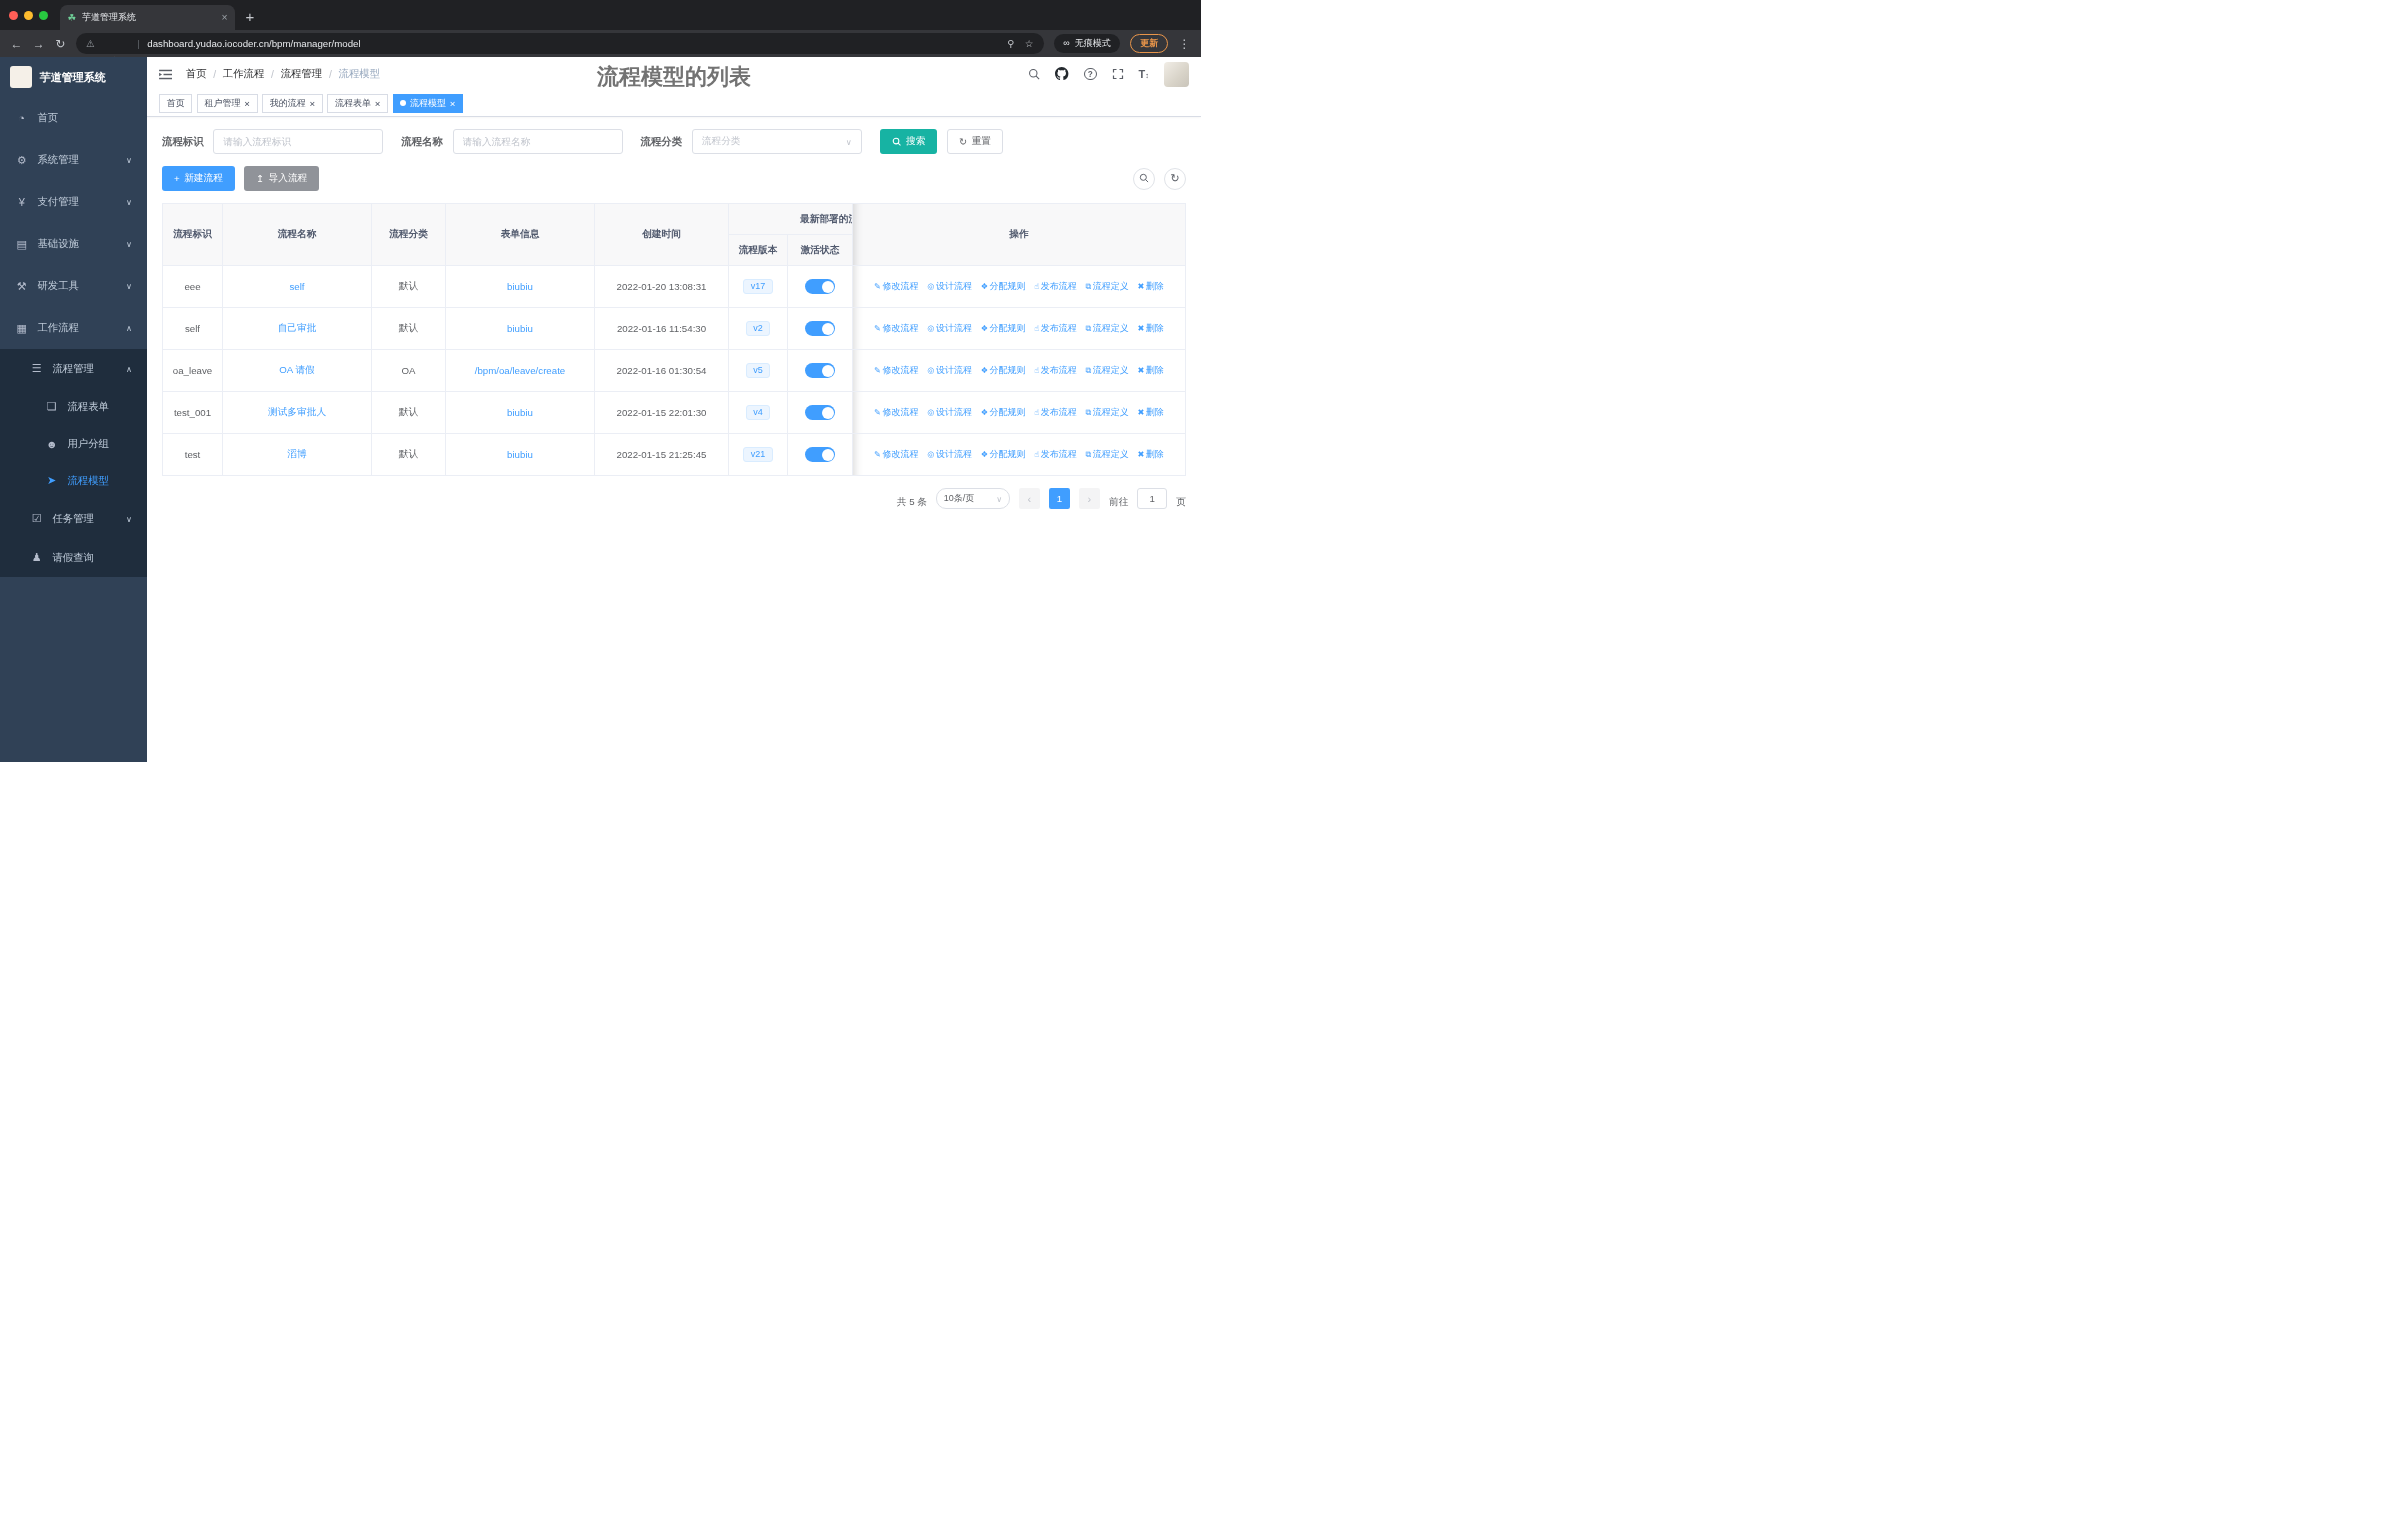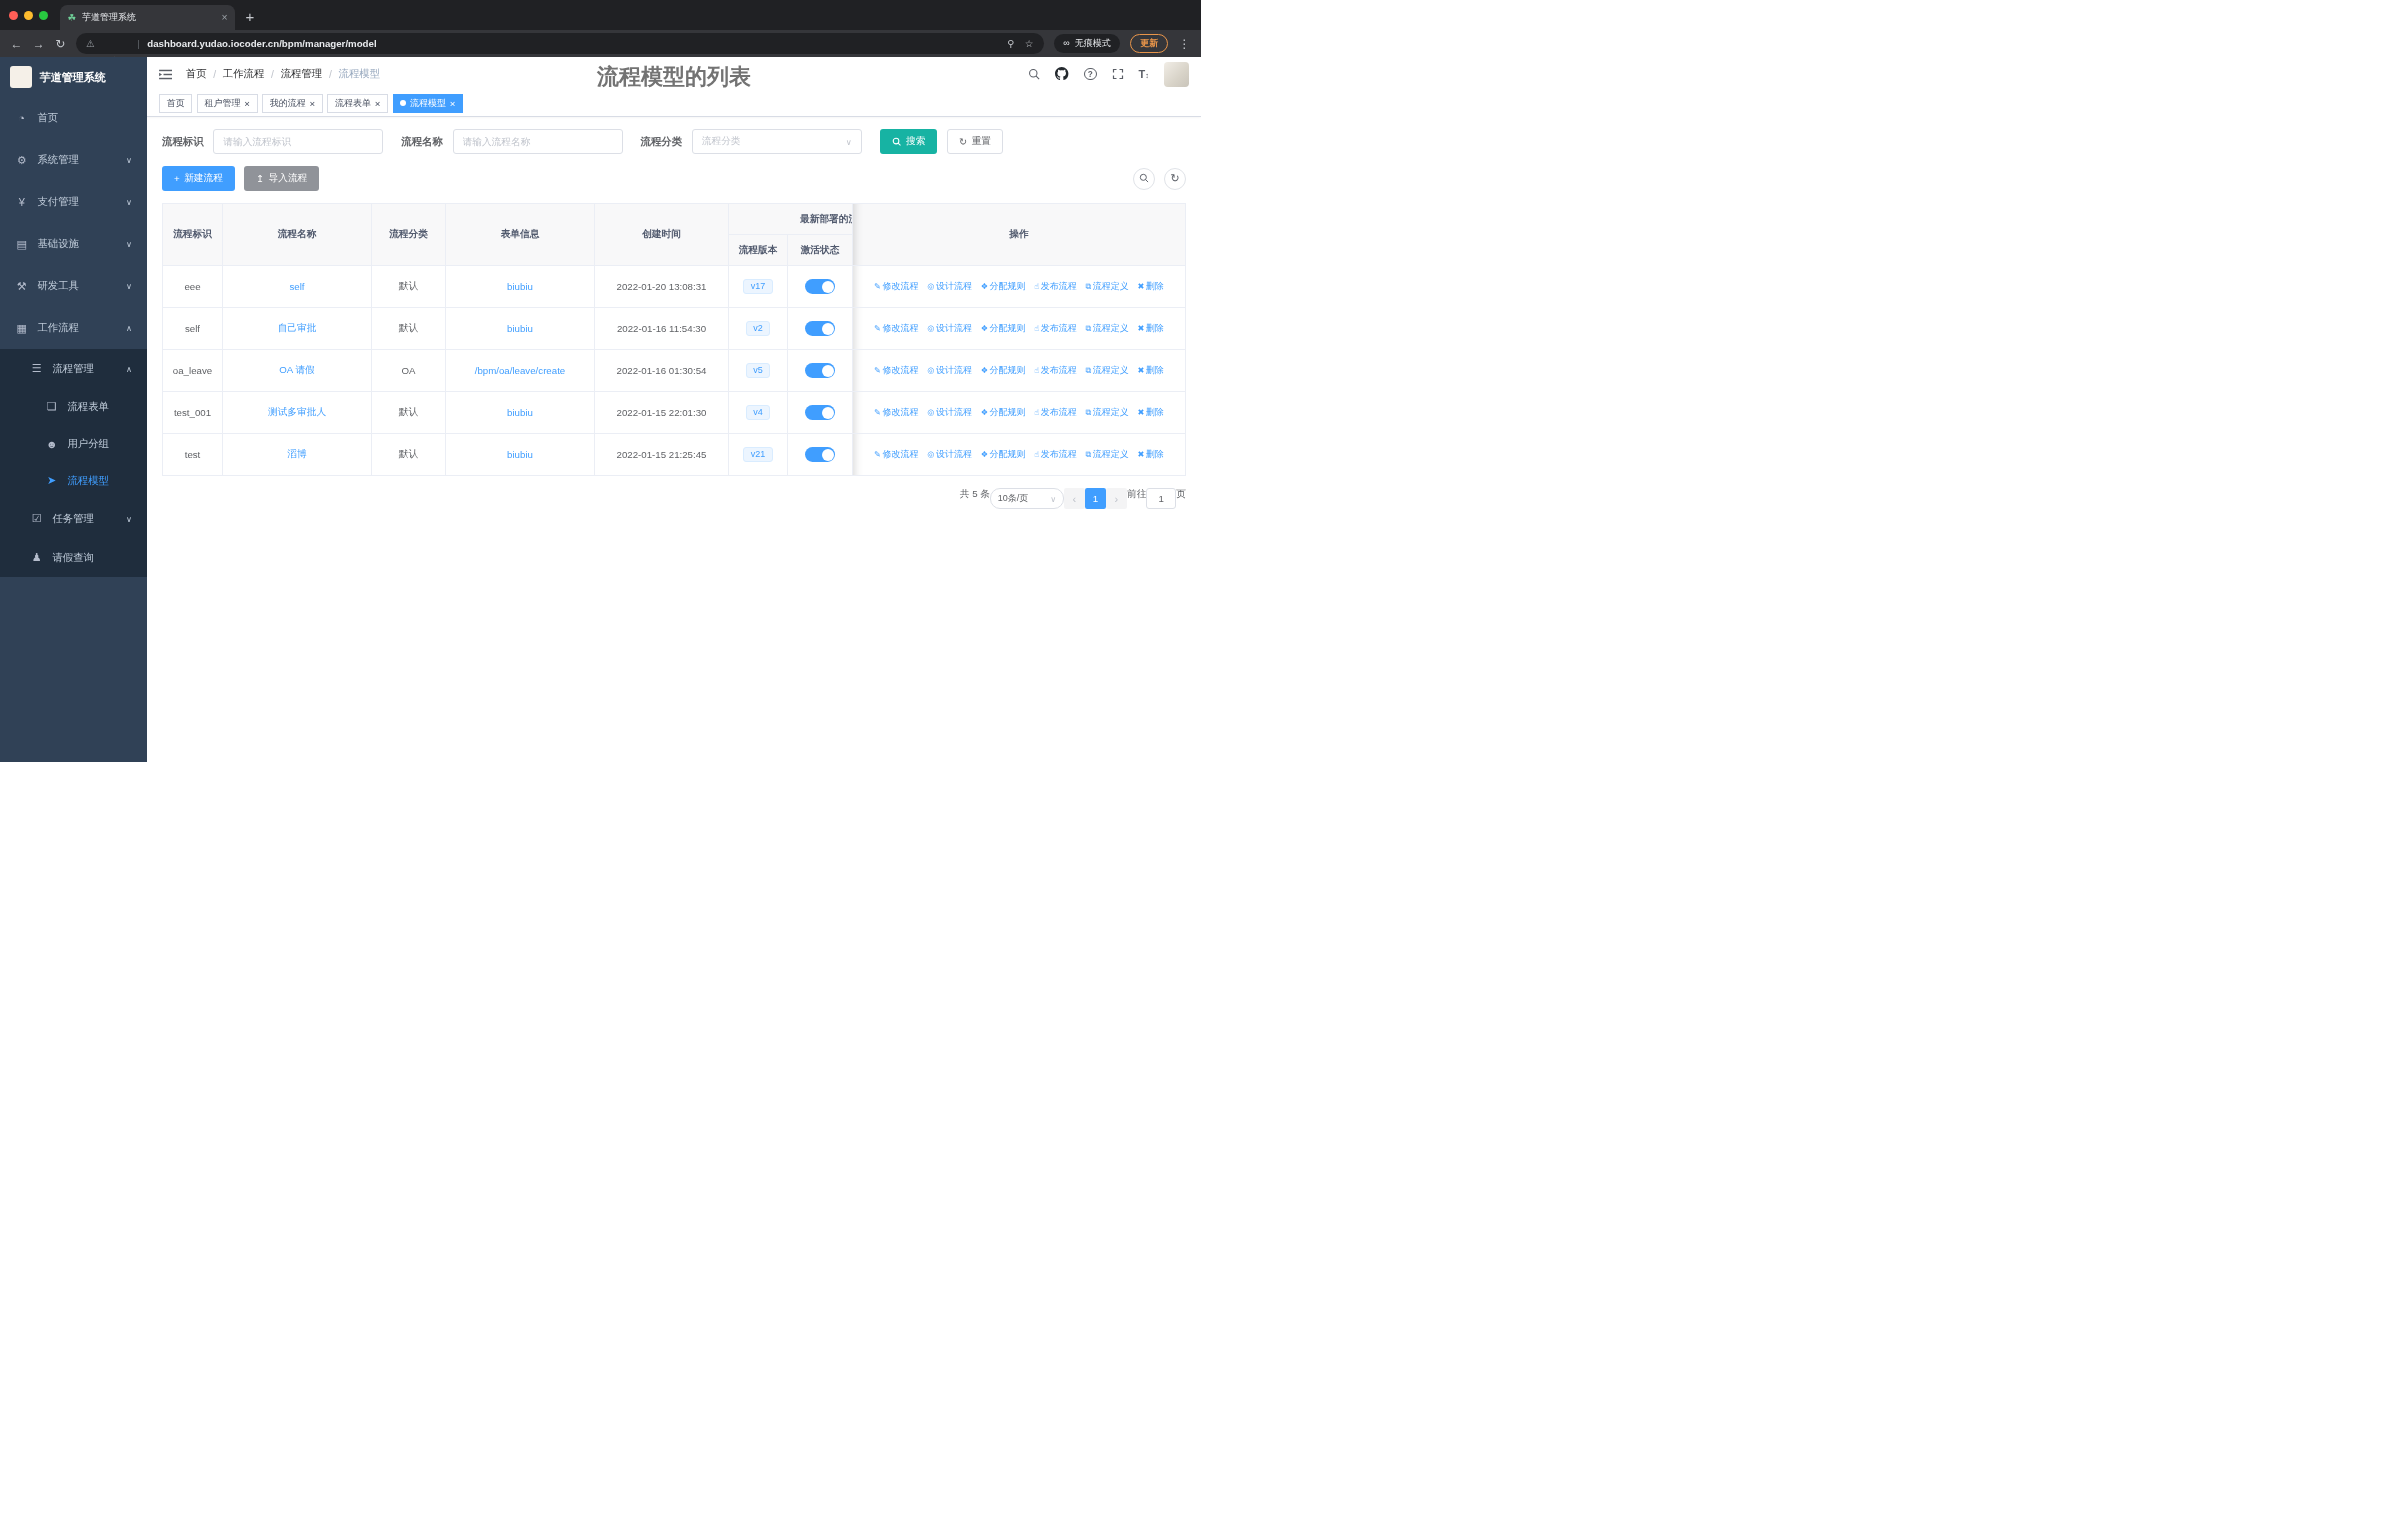--- a/index.html
+++ b/index.html
@@ -16,21 +16,21 @@
   .tab .fav { color:#6fcf97; font-size:9.7px; }
   .tab .tab-close { margin-left:auto; color:#9aa0a6; font-size:10.4px; }
   .newtab { color:#c6c9ce; font-size:15px; margin:0 0 6px 10.4px; line-height:1; }
 
   .btoolbar { height:27px; background:#35363a; display:flex; align-items:center; gap:10.4px; padding:0 10.4px; color:#c6c9ce; }
   .navbtn { font-size:12px; line-height:1; }
   .omnibox { flex:1; height:21px; background:#202124; border-radius:10.4px; display:flex; align-items:center; padding:0 10.4px; gap:6px; color:#e8eaed; font-size:9.7px; }
   .omnibox .warn { color:#9aa0a6; font-size:9.7px; }
   .omnibox .sec { color:#9aa0a6;margin-top:37px; }
   .omnibox .sep { color:#5f6368; margin:0 1.5px; }
-  .omnibox .url { color:#e8eaed;font-weight:bold; }
+  .omnibox .url { color:#e8eaed; }
   .omnibox .right-ic { margin-left:auto; display:flex; gap:10.4px; color:#c6c9ce; }
   .incog { background:#202124; border-radius:10.4px; height:19.4px; display:flex; align-items:center; gap:5.2px; padding:0 9px; color:#e8eaed; font-size:9px; }
   .update-chip { border:0.7px solid #e8954a; color:#e8954a; border-radius:10.4px; padding:2.2px 9px; font-size:9px; font-weight:bold;text-align:center; }
   .dots { color:#c6c9ce; font-size:12px; }
 
   
   .app { display:flex; height:706px; }
   .sidebar { width:147px; background:#304156; color:#bfcbd9; flex-shrink:0; overflow:hidden; }
   .logo-row { height:40px; display:flex; align-items:center; gap:7.4px; padding:0 10.4px; color:#fff; font-weight:bold; font-size:11px; }
   .logo-box { width:22px; height:22px; border-radius:3px; background:#f5f0e8; flex-shrink:0; }
@@ -84,21 +84,21 @@
   td { height:42px; color:#606266; font-size:9.7px; background:#fff; }
   th.group-h { text-align:left; padding-left:71px; white-space:nowrap; }
   .ops-col { box-shadow:inset 10.4px 0 9px -9px rgba(0,0,0,.16); }
   .blue-link { color:#409eff; }
   .vbadge { display:inline-block; background:#ecf5ff; border:0.7px solid #d9ecff; color:#409eff; font-size:9px; padding:2.2px 6.7px; border-radius:3px; line-height:1; }
   .switch { width:30px; height:15px; border-radius:7.4px; background:#409eff; position:relative; display:inline-block; vertical-align:middle; }
   .switch::after { content:""; position:absolute; right:1.5px; top:1.5px; width:12px; height:12px; border-radius:50%; background:#fff; }
   .op { color:#409eff; font-size:9px; margin:0 3px; white-space:nowrap; display:inline-block; }
   .op .ic { margin-right:1.5px; font-size:8.2px; }
 
-  .pagination { display:flex; align-items:flex-start; justify-content:flex-end; margin:12px 0 15px 0; font-size:9.7px; color:#606266; }
+  .pagination { display:flex; align-items:flex-end; justify-content:flex-end; gap:9px; margin:12px 0 15px 0; font-size:9.7px; color:#606266; }
   .psize { width:74px; height:21px; border:0.7px solid #dcdfe6; border-radius:10px; display:flex; align-items:center; justify-content:space-between; padding:0 6.7px; color:#606266; font-size:9px; background:#fff; }
   .psize .car { color:#c0c4cc; font-size:8.2px; }
   .pg-btn { min-width:21px; height:21px; background:#f4f4f5; border-radius:2.2px; display:inline-flex; align-items:center; justify-content:center; color:#c0c4cc; font-size:11px; }
   .pg-cur { background:#409eff; color:#fff; font-size:9.7px; }
   .goto-input { width:30px; height:21px; border:0.7px solid #dcdfe6; border-radius:3px; text-align:center; font-size:9.7px; color:#606266; outline:none; font-family:inherit; }
   svg { display:block; }
 </style>
 </head>
 <body>
 

